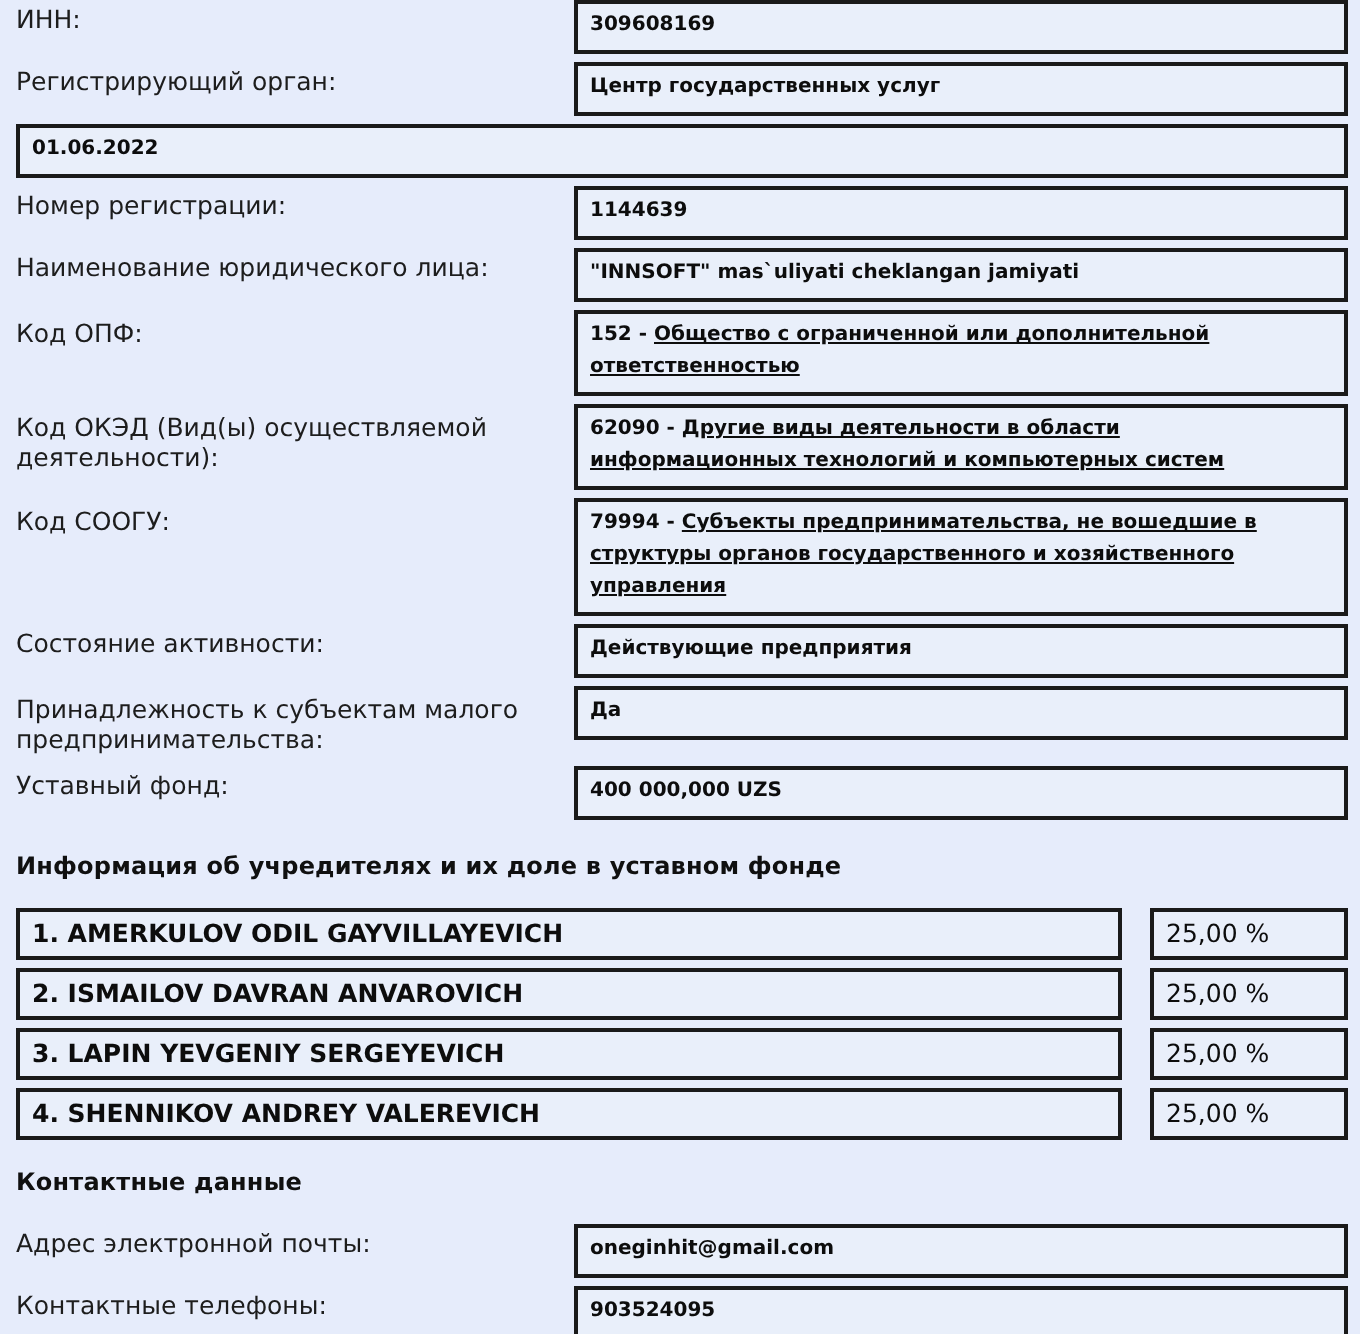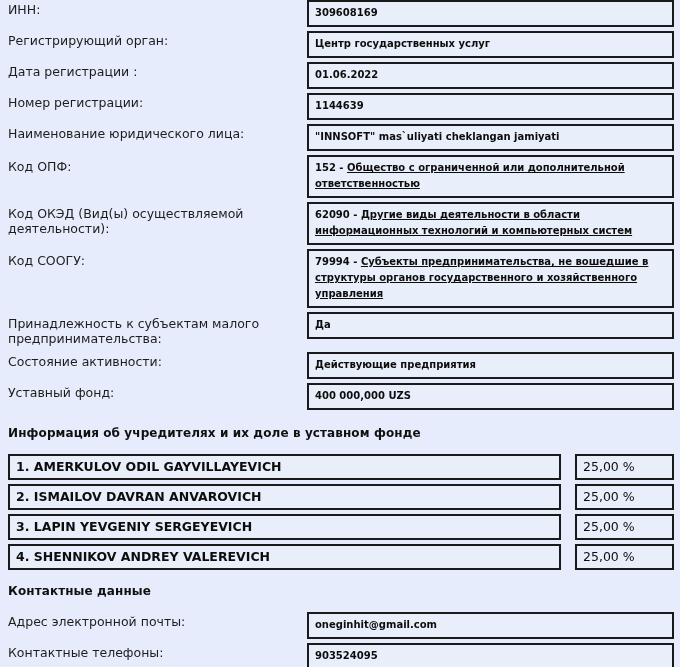--- a/index.html
+++ b/index.html
@@ -22,21 +22,20 @@
     box-sizing: border-box;
     padding: 0 6px 0 8px;
   }
 
   
   .row {
     display: flex;
     align-items: flex-start;
     width: 100%;
     box-sizing: border-box;
-    gap: 20px;
   }
   .row + .row { margin-top: 4px; }
 
   .lbl {
     width: 279px;
     min-width: 279px;
     box-sizing: border-box;
     padding: 2px 6px 2px 0;
     font-size: 12.5px;
     line-height: 15px;
@@ -124,21 +123,20 @@
       <div class="lbl">ИНН:</div>
       <div class="val">309608169</div>
     </div>
 
     <div class="row">
       <div class="lbl">Регистрирующий орган:</div>
       <div class="val">Центр государственных услуг</div>
     </div>
 
     <div class="row">
-      <div class="lbl">Дата регистрации :</div>
       <div class="val">01.06.2022</div>
     </div>
 
     <div class="row">
       <div class="lbl">Номер регистрации:</div>
       <div class="val">1144639</div>
     </div>
 
     <div class="row">
       <div class="lbl">Наименование юридического лица:</div>
@@ -153,31 +151,31 @@
     <div class="row tall">
       <div class="lbl">Код ОКЭД (Вид(ы) осуществляемой деятельности):</div>
       <div class="val"><span>62090</span><span> - </span><span class="lnk">Другие виды деятельности в области информационных технологий и компьютерных систем</span></div>
     </div>
 
     <div class="row tall">
       <div class="lbl">Код СООГУ:</div>
       <div class="val"><span>79994</span><span> - </span><span class="lnk">Субъекты предпринимательства, не вошедшие в структуры органов государственного и хозяйственного управления</span></div>
     </div>
 
+    <div class="row">
+      <div class="lbl">Состояние активности:</div>
+      <div class="val">Действующие предприятия</div>
+    </div>
+
     <div class="row tall">
       <div class="lbl">Принадлежность к субъектам малого предпринимательства:</div>
       <div class="val">Да</div>
     </div>
 
     <div class="row">
-      <div class="lbl">Состояние активности:</div>
-      <div class="val">Действующие предприятия</div>
-    </div>
-
-    <div class="row">
       <div class="lbl">Уставный фонд:</div>
       <div class="val">400 000,000 UZS</div>
     </div>
 
   </div>
 
   <h2 class="section">Информация об учредителях и их доле в уставном фонде</h2>
 
   <div class="founders">
     <div class="frow">

